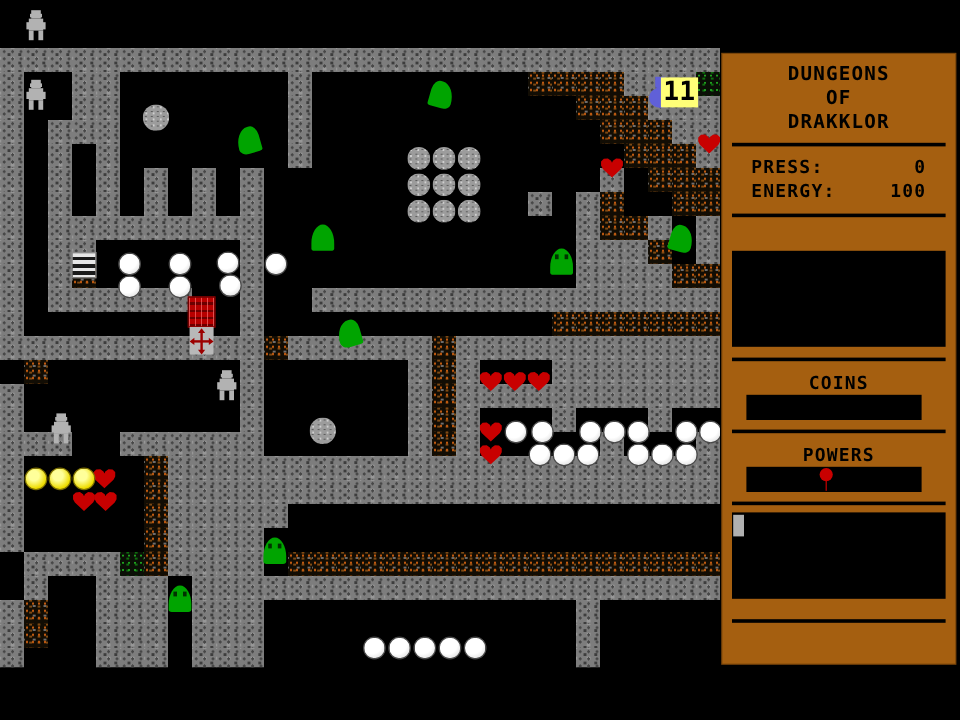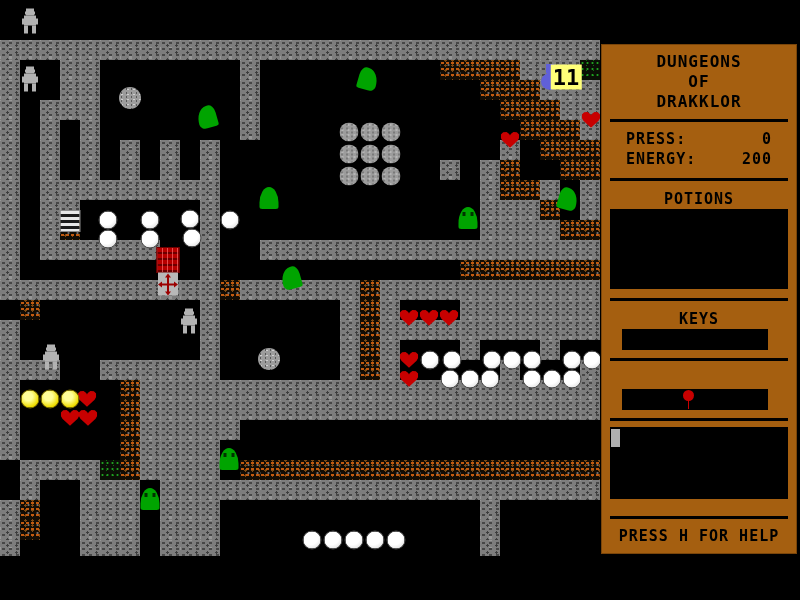--- a/index.html
+++ b/index.html
@@ -571,43 +571,42 @@
     <div class="sb-abs sb-title-line" style="top:47px">DRAKKLOR</div>
 
     <div class="sb-sep" style="top:74px"></div>
 
     <div class="stat-row" style="top:85px">
       <span>PRESS:</span>
       <span>0</span>
     </div>
     <div class="stat-row" style="top:105px">
       <span>ENERGY:</span>
-      <span>200</span>
+      <span>100</span>
     </div>
 
     <div class="sb-sep" style="top:133px"></div>
 
-    <div class="sb-abs sb-header" style="top:145px">POTIONS</div>
     <div class="sb-box" style="left:8px;top:164px;width:178px;height:80px"></div>
 
     <div class="sb-sep" style="top:253px"></div>
 
-    <div class="sb-abs sb-header" style="top:265px">KEYS</div>
+    <div class="sb-abs sb-header" style="top:265px">COINS</div>
     <div class="sb-box" style="left:20px;top:284px;width:146px;height:21px"></div>
 
     <div class="sb-sep" style="top:313px"></div>
 
+    <div class="sb-abs sb-header" style="top:325px">POWERS</div>
     <div class="sb-box" style="left:20px;top:344px;width:146px;height:21px">
       <div class="powers-pin"></div>
     </div>
 
     <div class="sb-sep" style="top:373px"></div>
 
     <div class="sb-box" style="left:8px;top:382px;width:178px;height:72px">
       <div class="msg-marker"></div>
     </div>
 
     <div class="sb-sep" style="top:471px"></div>
 
-    <div class="sb-abs sb-help" style="top:482px">PRESS H FOR HELP</div>
   </div>
 
 </div>
 
 </body></html>

